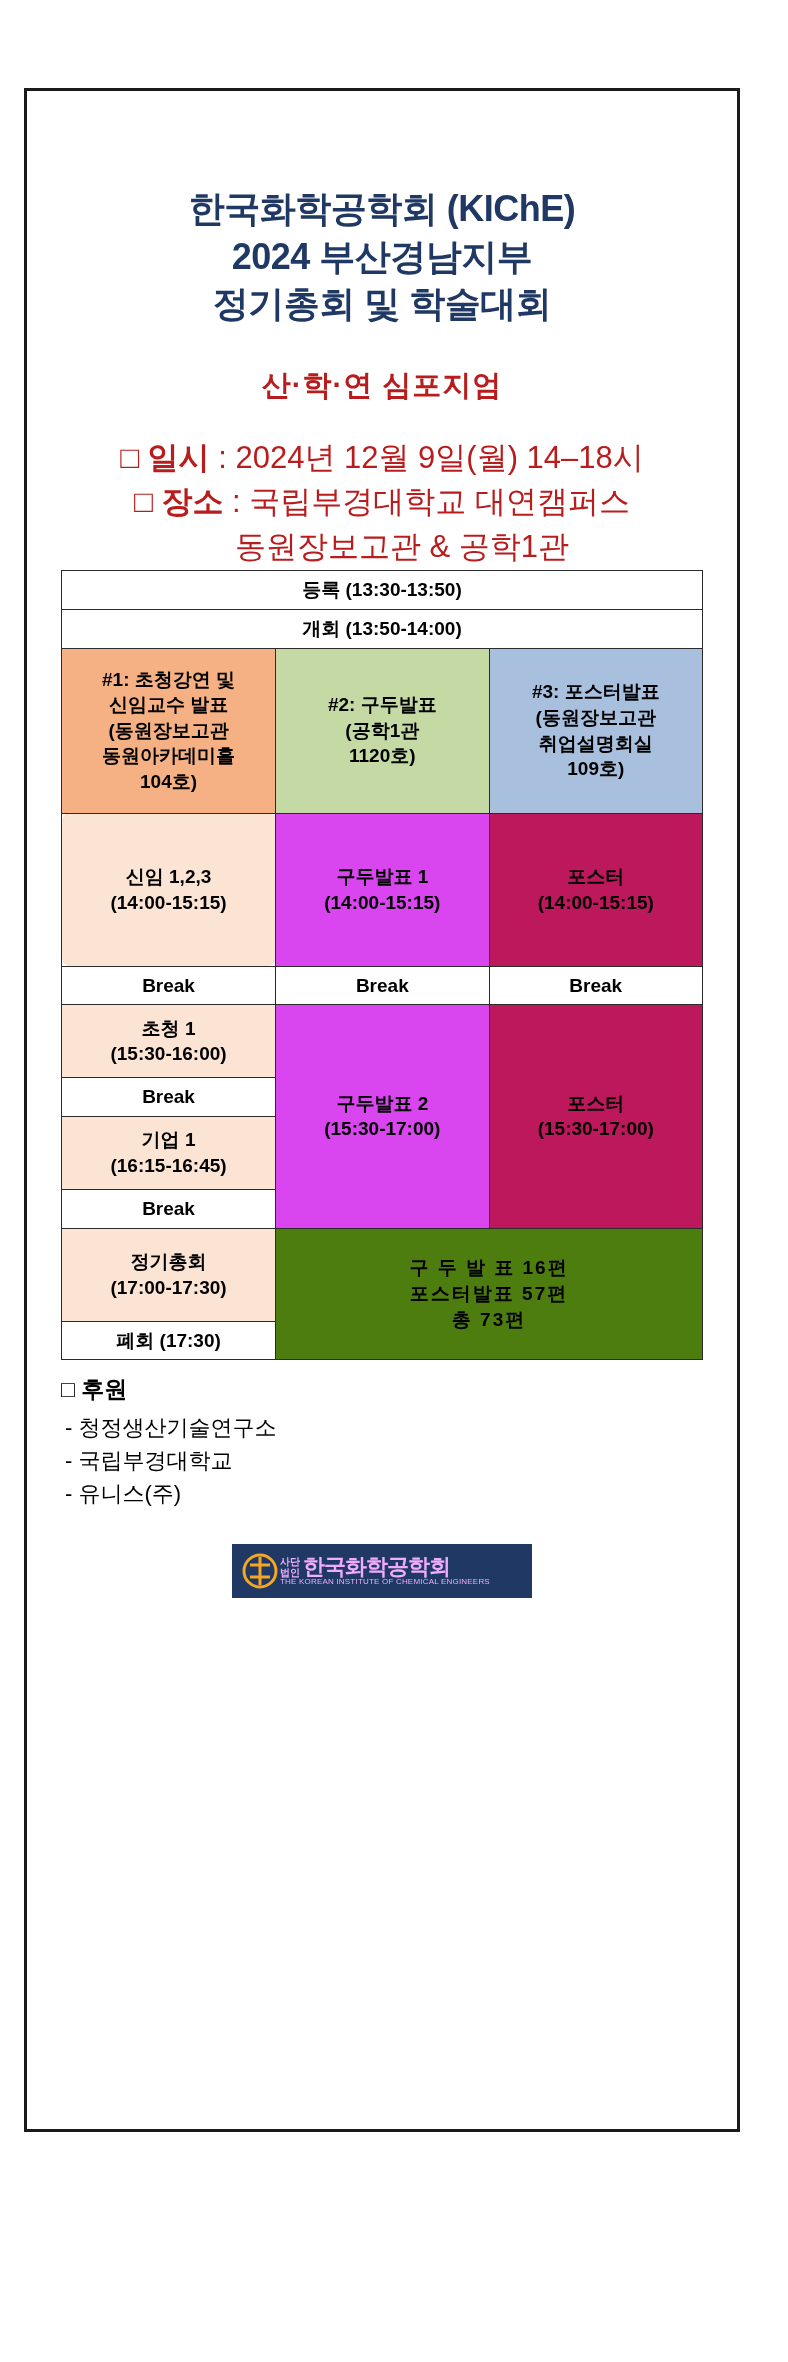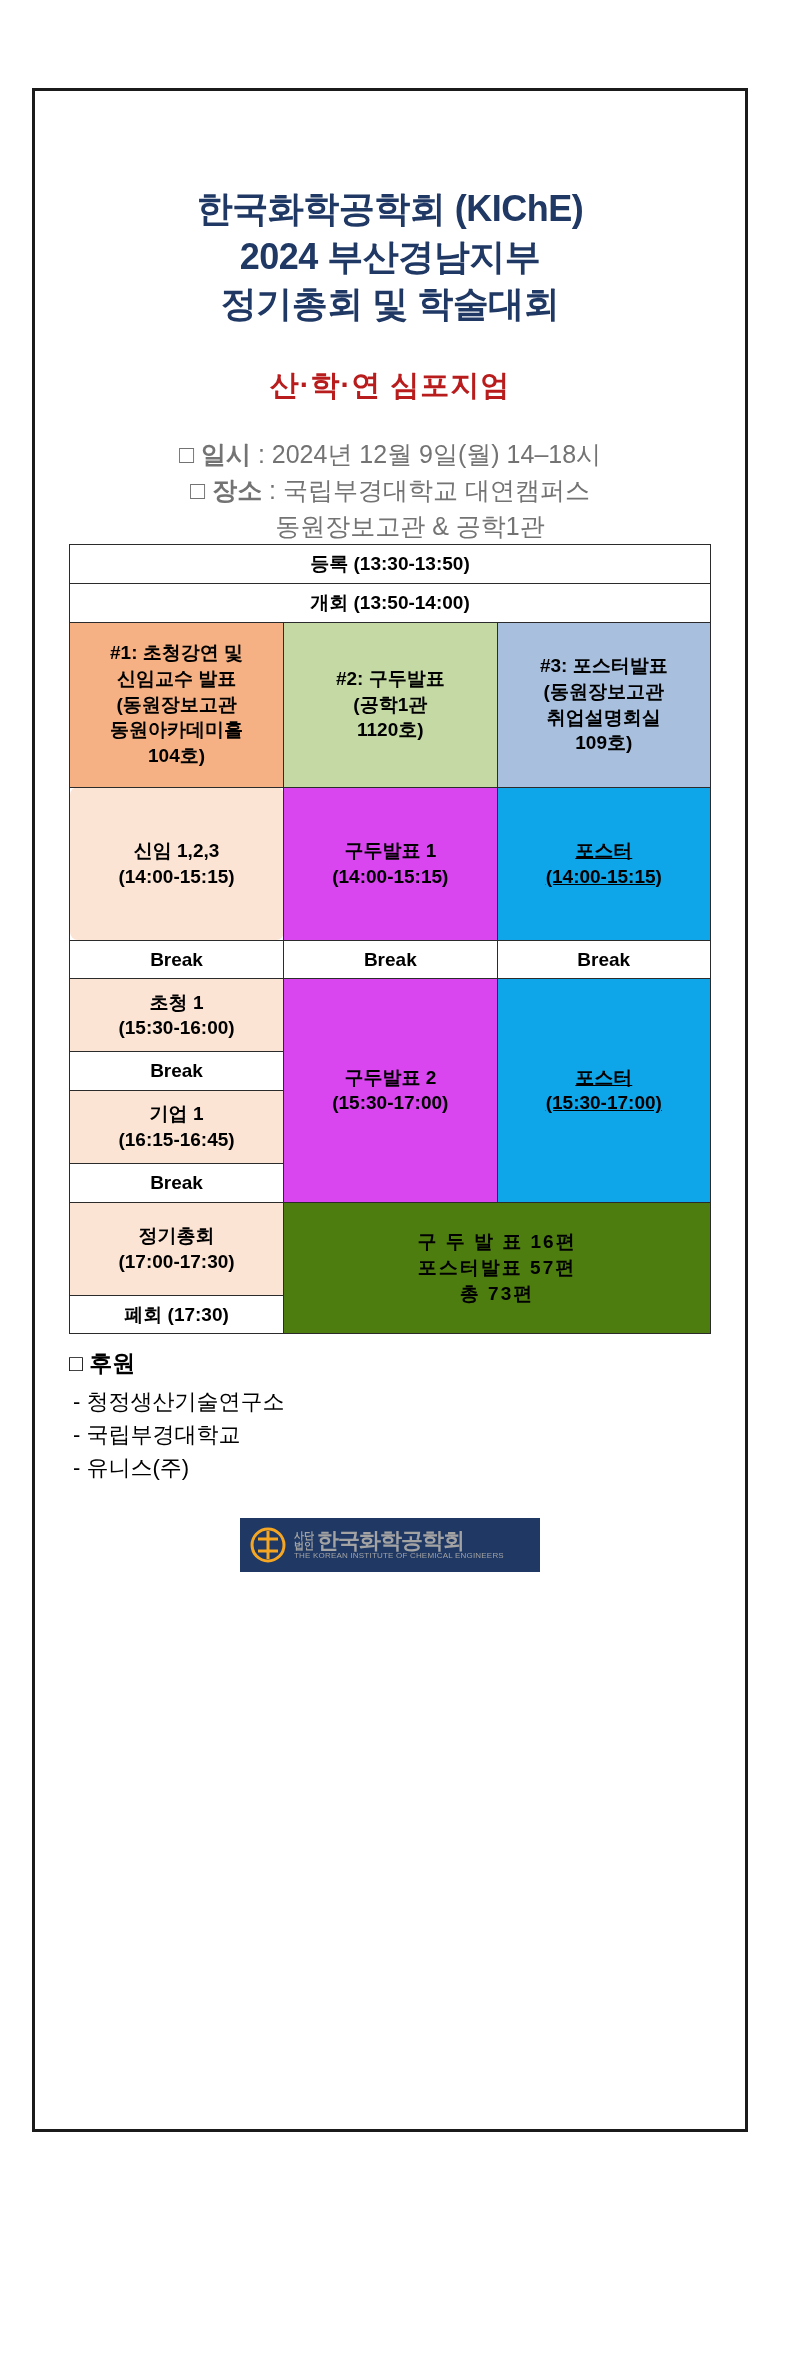--- a/index.html
+++ b/index.html
@@ -9,21 +9,21 @@
   }
   body {
     width: 788px;
     height: 2362px;
     font-family: "Liberation Sans", sans-serif;
     color: #000000;
     position: relative;
   }
   .poster {
     position: absolute;
-    left: 32px;
+    left: 24px;
     top: 88px;
     width: 716px;
     height: 2044px;
     border: 3px solid #1b1b1b;
     box-sizing: border-box;
     background: #ffffff;
   }
   .inner {
     padding: 22px 34px 0 34px;
   }
@@ -41,22 +41,22 @@
   .subtitle {
     text-align: center;
     font-weight: bold;
     font-size: 29px;
     color: #b91c1c;
     margin-top: 38px;
     letter-spacing: 1px;
   }
   .info-list {
     margin-top: 30px;
-    font-size: 25px;
-    color: #737373;
+    font-size: 31px;
+    color: #b91c1c;
     line-height: 1.45;
   }
   .info-row {
     text-align: center;
   }
   .info-row .lbl {
     font-weight: bold;
   }
   .info-sub {
     text-align: center;
@@ -79,21 +79,21 @@
   td.head-row {
     font-size: 19px;
     background: #ffffff;
     padding: 7px 2px;
   }
   td.col1-head { background: #f5b183; }
   td.col2-head { background: #c5d9a5; }
   td.col3-head { background: #a8c0de; }
   td.col1-body { background: #fce4d5; }
   td.col2-body { background: #d946ef; }
-  td.col3-body { background: #0ea5e9; text-decoration: underline; }
+  td.col3-body { background: #be185d; }
   td.white { background: #ffffff; }
   td.break { font-size: 19px; padding: 5px 2px; }
   td.totals {
     background: #4d7c0f;
     font-size: 25px;
     line-height: 1.7;
     letter-spacing: 2px;
   }
   .sponsor {
     margin-top: 12px;
@@ -126,22 +126,21 @@
     padding: 0 8px;
     box-sizing: border-box;
   }
   .logo-mark {
     width: 40px;
     height: 40px;
     flex: 0 0 40px;
     position: relative;
   }
   .logo-text {
-    color: #a3a3a3;
-    margin-left: 6px;
+    color: #f0abfc;
     line-height: 1.05;
   }
   .logo-kr-small {
     font-size: 10px;
     font-weight: bold;
   }
   .logo-kr {
     font-size: 22px;
     font-weight: bold;
     letter-spacing: -1px;

